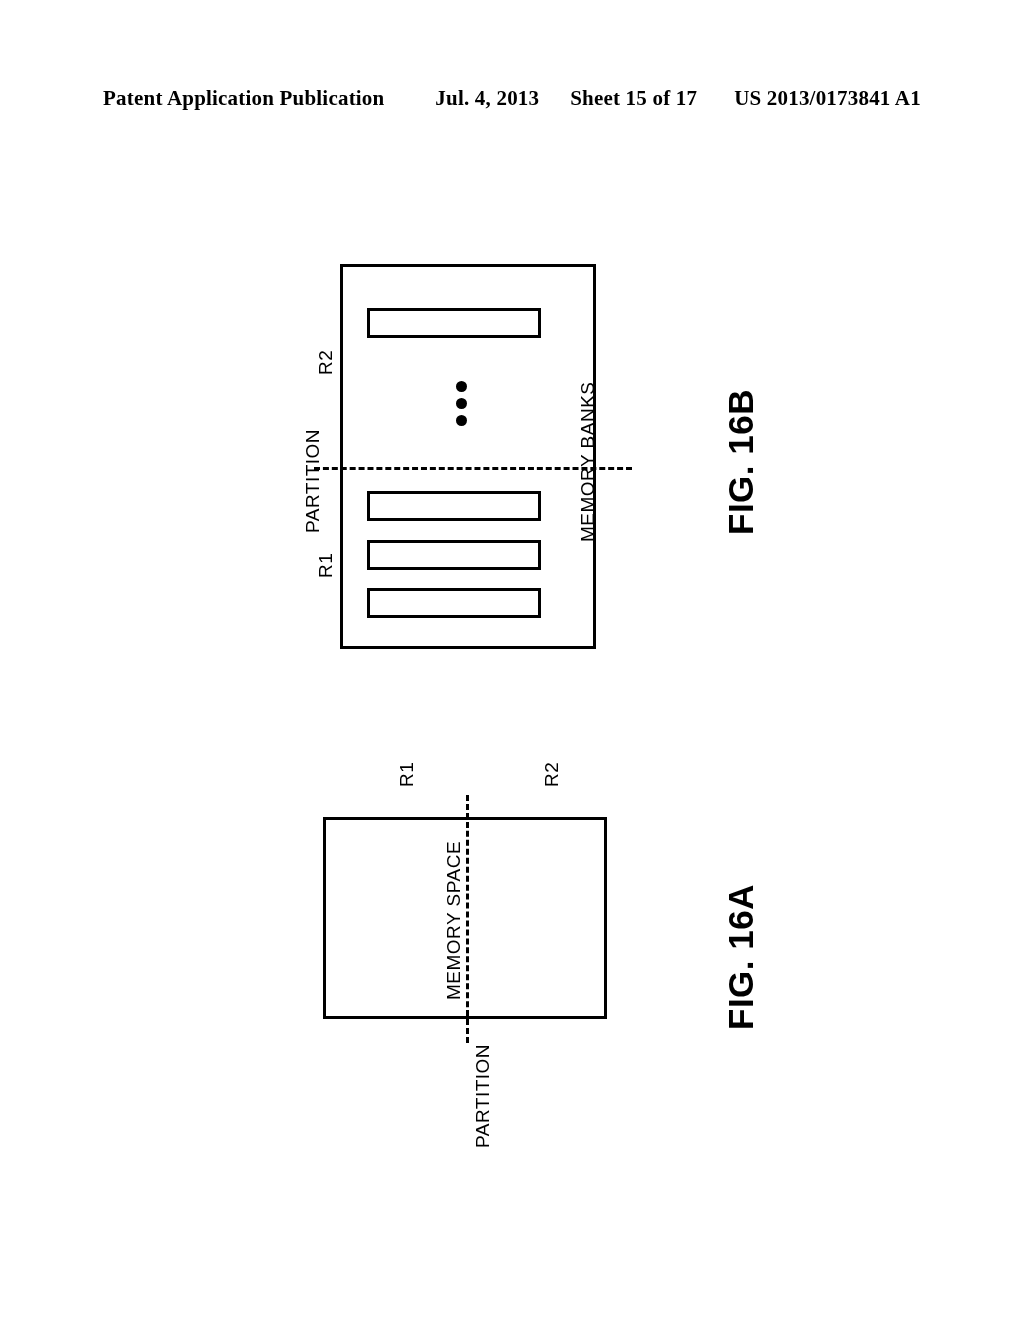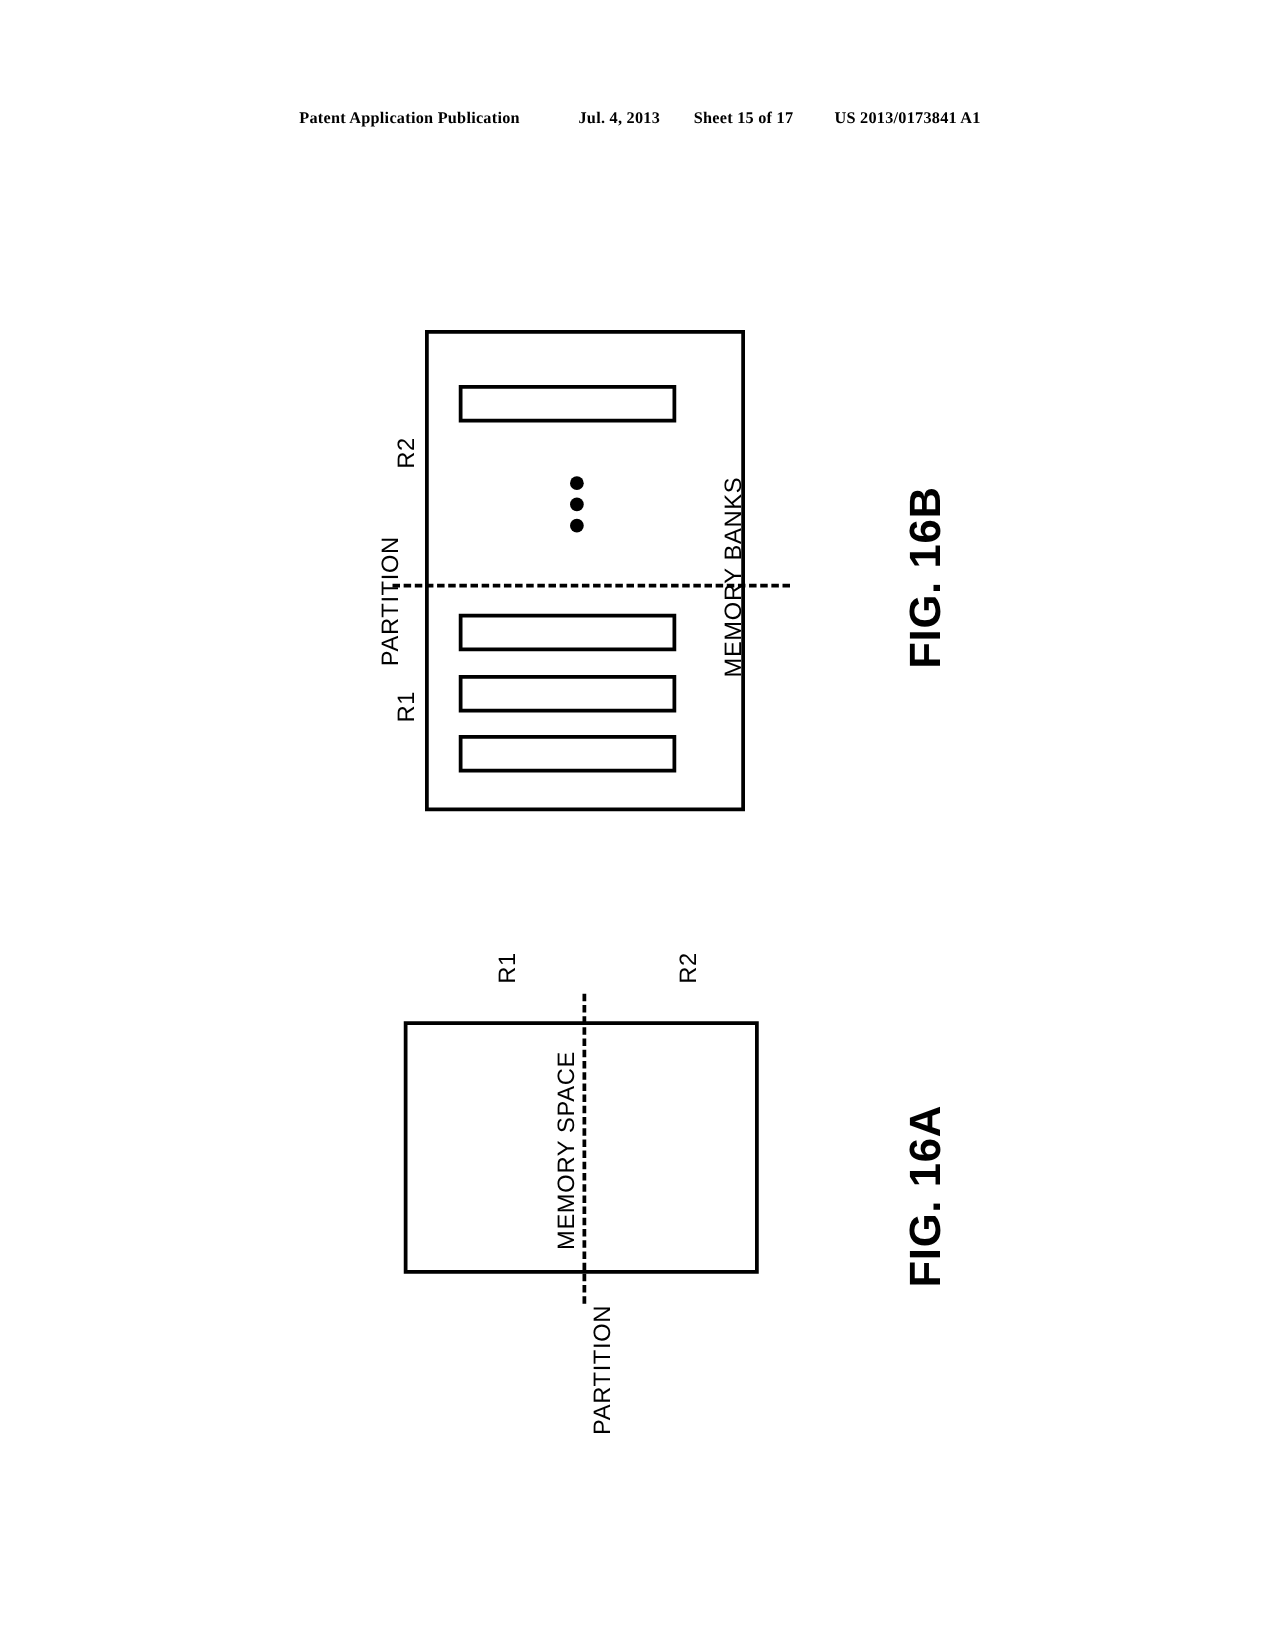--- a/index.html
+++ b/index.html
@@ -20,21 +20,21 @@
 
   
   #header {
     position: absolute;
     left: 0;
     top: 86px;
     width: 1024px;
     text-align: center;
     font-family: "Liberation Serif", serif;
     font-weight: bold;
-    font-size: 13px;
+    font-size: 21px;
     letter-spacing: 0.2px;
     white-space: nowrap;
   }
   #header .hgap-lg { display: inline-block; width: 40px; }
   #header .hgap-md { display: inline-block; width: 20px; }
   #header .hgap-sm { display: inline-block; width: 26px; }
 
   
   .vtext {
     position: absolute;

